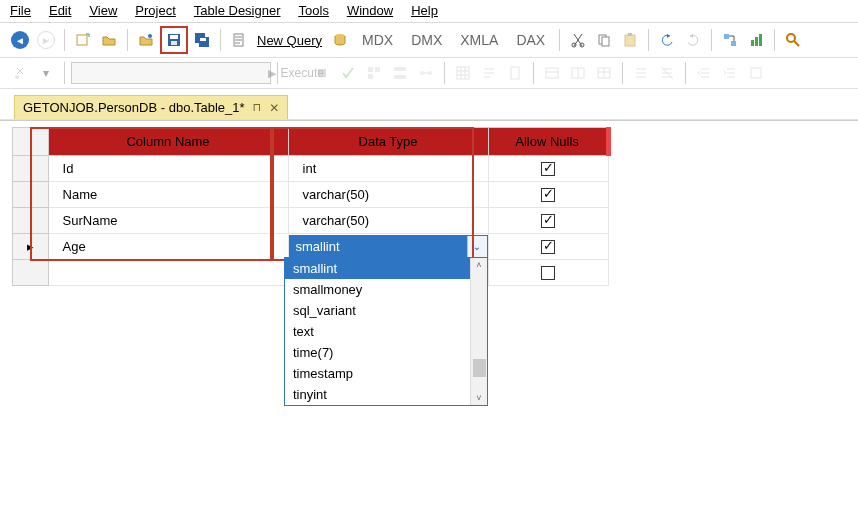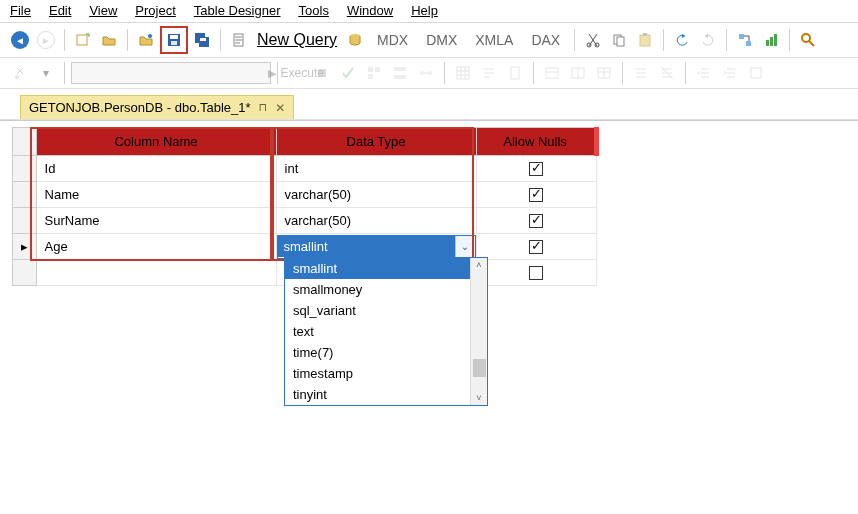--- a/index.html
+++ b/index.html
@@ -58,21 +58,21 @@
   }
   .nav-circle {
     width: 18px; height: 18px; border-radius: 50%;
     background: #2e75c4;
     display:flex;align-items:center;justify-content:center;
     color:#fff; font-size:10px;
   }
   .newquery-link {
     color: #000;
     text-decoration: underline;
-    font-size: 16px;
+    font-size: 13px;
     padding: 0 4px;
   }
   .mdx-badge {
     font-size: 14px;
     color: #666;
     padding: 0 1px;
     line-height: 1;
   }
   .toolbar-combo {
     width: 200px; height: 22px;
@@ -92,21 +92,21 @@
     border-bottom:1px solid #e0e0e0;
   }
   .doc-tab {
     background:#f5e7a4;
     color:#000;
     padding:4px 8px;
     display:flex; align-items:center; gap:8px;
     font-size:13px;
     border:1px solid #d9c96f;
     border-bottom:none;
-    margin-left:20px;
+    margin-left:14px;
   }
   .doc-tab .pin { color:#6b6336; font-size:11px; }
   .doc-tab .close { color:#6b6336; font-size:12px; }
   
   .main {
     position: relative;
     background:#fff;
     height: 400px;
     border-top:1px solid #ccc;
   }
@@ -120,21 +120,21 @@
     background: #b91c1c;
     border: 1px solid #ccc;
     padding: 6px 8px;
     position: relative;
   }
   .grid th.colname { width: 240px; }
   .grid th.datatype { width: 200px; }
   .grid th.allownulls { width: 120px; border-right:5px solid #ef4444; }
   .grid td {
     border: 1px solid #e5e5e5;
-    padding: 5px 8px;
+    padding: 5px 14px;
     background:#fff;
     vertical-align: middle;
     height: 26px;
   }
   .grid td.rowhdr {
     width:18px; background:#f3f3f3; border:1px solid #ccc;
     text-align:center; color:#000;
   }
   .grid .red-box {
     position:absolute; border:2px solid #c0392b;

